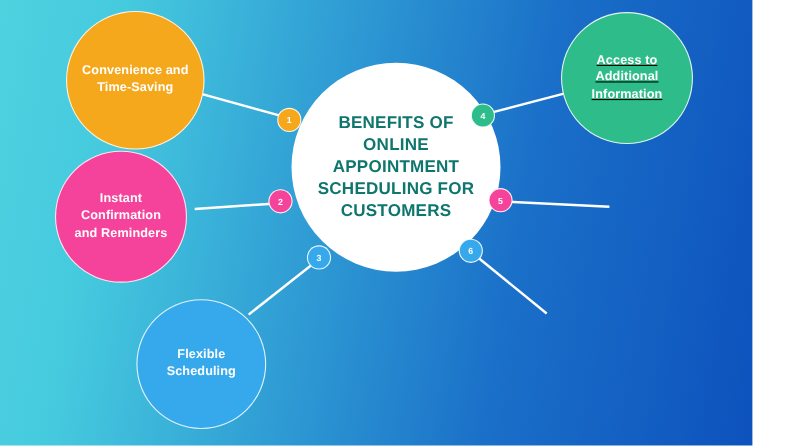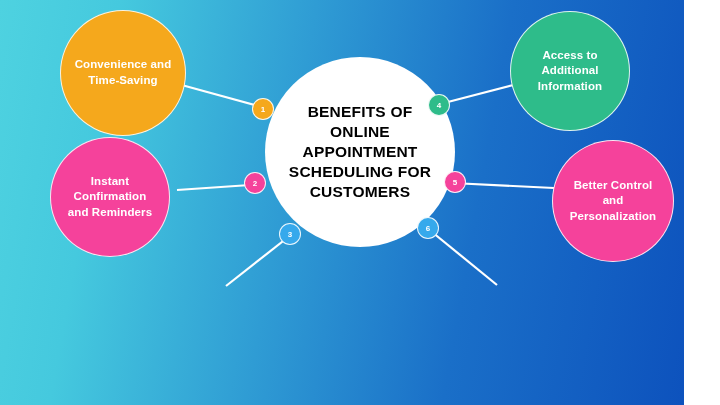--- a/index.html
+++ b/index.html
@@ -40,21 +40,21 @@
     align-items: center;
     justify-content: center;
   }
   .hub-title {
     width: 172px;
     text-align: center;
     font-size: 15.5px;
     line-height: 1.28;
     font-weight: bold;
     letter-spacing: 0.2px;
-    color: #000000;
+    color: #0f766e;
     text-transform: uppercase;
     white-space: pre-line;
   }
 
   
   .bubble {
     position: absolute;
     border-radius: 50%;
     box-sizing: border-box;
     border: 1.5px solid rgba(255,255,255,0.85);
@@ -69,21 +69,21 @@
     font-size: 11.5px;
     line-height: 1.36;
     letter-spacing: 0.1px;
     white-space: pre-line;
     padding: 0 10px;
   }
 
   .b1 { left: 60px;  top: 10px;  width: 126px; height: 126px; background: #f5a81c; }
   .b2 { left: 50px;  top: 137px; width: 120px; height: 120px; background: #f5429b; }
   .b3 { left: 124px; top: 272px; width: 118px; height: 118px; background: #36a9ec; }
-  .b4 { left: 510px; top: 11px;  width: 120px; height: 120px; background: #2ebc8a; }
+  .b4 { left: 510px; top: 11px;  width: 120px; height: 120px; background: #2ebc8a; text-decoration: underline; }
   .b5 { left: 552px; top: 140px; width: 122px; height: 122px; background: #f5429b; }
   .b6 { left: 477px; top: 273px; width: 122px; height: 122px; background: #36a9ec; }
 
   
   .badge {
     position: absolute;
     width: 22px;
     height: 22px;
     border-radius: 50%;
     box-sizing: border-box;
@@ -118,29 +118,28 @@
 
   <div class="bubble b1">
     <span class="bubble-label">Convenience and
 Time-Saving</span>
   </div>
   <div class="bubble b2">
     <span class="bubble-label">Instant
 Confirmation
 and Reminders</span>
   </div>
+  <div class="bubble b3">
+    <span class="bubble-label">Flexible
+Scheduling</span>
+  </div>
   <div class="bubble b4">
     <span class="bubble-label">Access to
 Additional
 Information</span>
-  </div>
-  <div class="bubble b5">
-    <span class="bubble-label">Better Control
-and
-Personalization</span>
   </div>
 
   <div class="hub">
     <div class="hub-title">BENEFITS OF
 ONLINE
 APPOINTMENT
 SCHEDULING FOR
 CUSTOMERS</div>
   </div>
 

